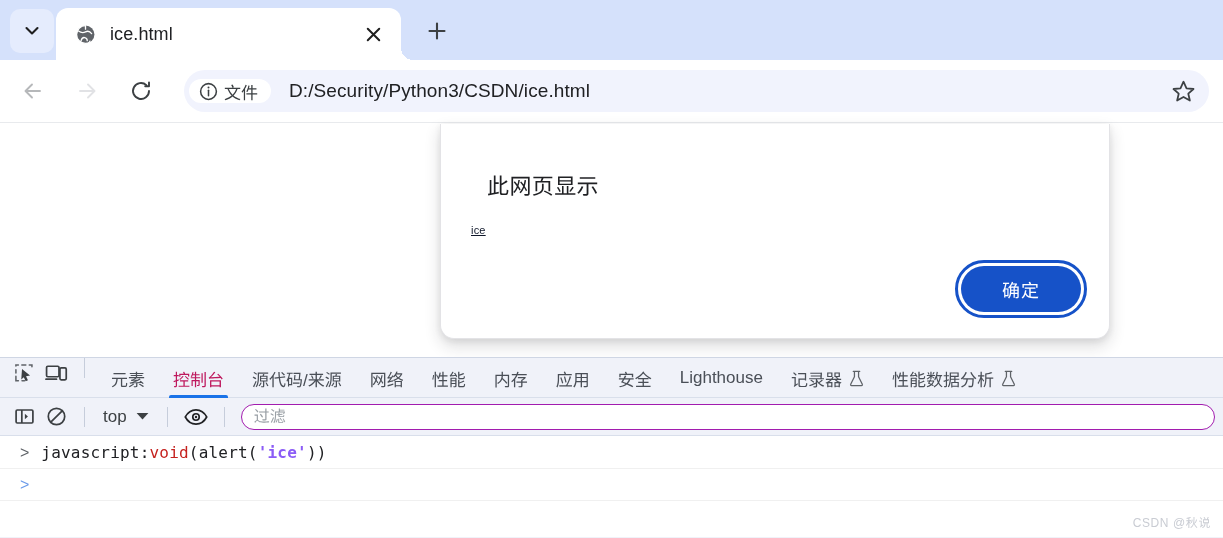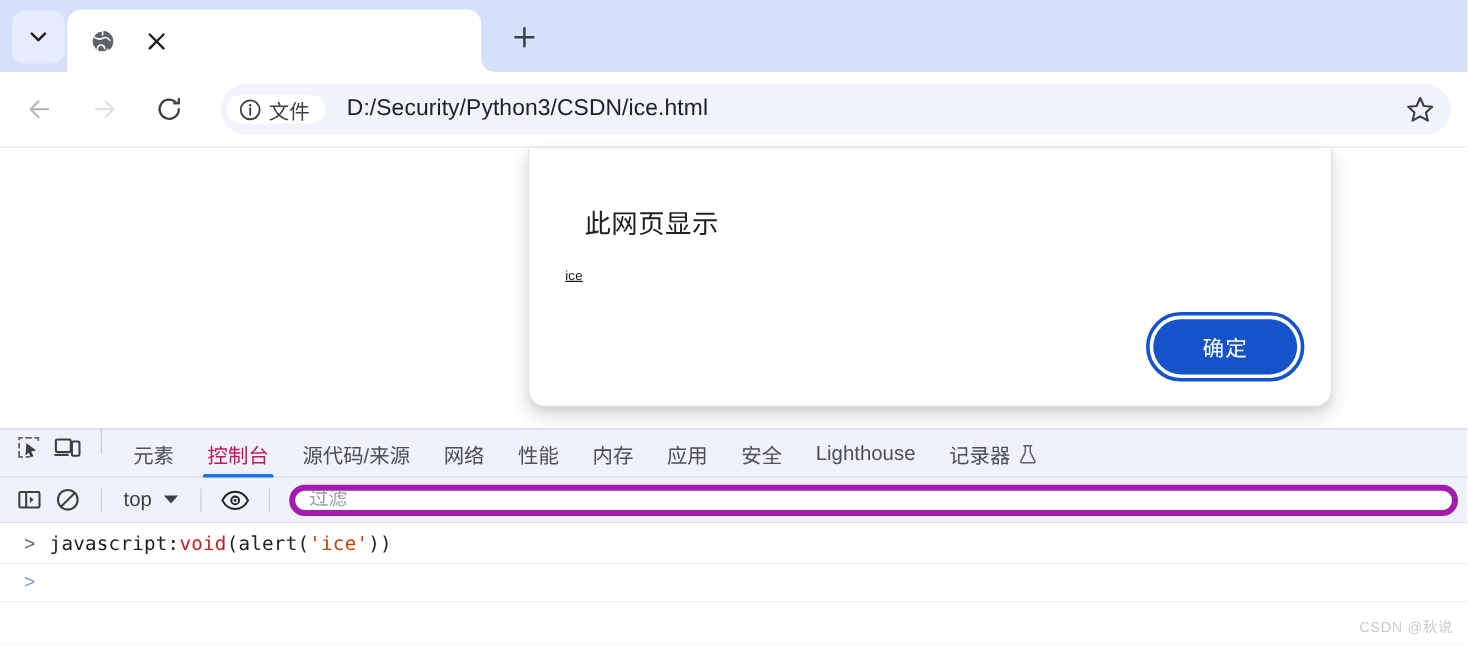--- a/index.html
+++ b/index.html
@@ -323,21 +323,21 @@
     color: #3c4043;
     padding: 0 6px;
     cursor: pointer;
     flex: 0 0 auto;
   }
   .filter-input {
     flex: 1 1 auto;
     height: 26px;
     margin-left: 4px;
     margin-right: 8px;
-    border: 5px solid #a21caf;
+    border: 1px solid #a21caf;
     border-radius: 13px;
     background: #ffffff;
     font-size: 16px;
     color: #6d28d9;
     padding: 0 12px;
     box-sizing: border-box;
     font-family: inherit;
     outline: none;
     min-width: 0;
   }
@@ -359,21 +359,21 @@
   .console-row .chev {
     color: #5f6368;
     font-size: 16px;
     margin-right: 12px;
     flex: 0 0 auto;
     font-family: "Liberation Sans", sans-serif;
   }
   .console-row.prompt .chev { color: #6c9bea; }
   .tok-plain  { color: #202124; }
   .tok-kw     { color: #c5221f; }
-  .tok-str    { color: #c2410c; }
+  .tok-str    { color: #8b5cf6; font-weight: bold; }
   .tok-ident  { color: #202124; }
   .console-code { white-space: pre; letter-spacing: 0.2px; }
 
   .watermark {
     position: absolute;
     right: 12px;
     bottom: 8px;
     font-size: 12px;
     color: #c9ccd3;
     letter-spacing: 0.6px;
@@ -393,20 +393,21 @@
     </div>
 
     <div class="tab">
       <span class="tab-favicon">
         <svg width="21" height="21" viewBox="0 0 24 24">
           <circle cx="12" cy="12" r="10.2" fill="#5f6368"></circle>
           <path d="M12 1.8 C6.4 1.8 1.8 6.4 1.8 12 S6.4 22.2 12 22.2 17 19 17 19" fill="none" stroke="#ffffff" stroke-width="1.5"></path>
           <path d="M4 8 q4 3 8 1 t7 2 M7 19 q1-4 4-3.5 t3 3.5 M12 1.9 v4" fill="none" stroke="#ffffff" stroke-width="1.5" stroke-linecap="round"></path>
         </svg>
       </span>
+      <span class="tab-title">ice.html</span>
       <span class="tab-close">
         <svg width="17" height="17" viewBox="0 0 16 16">
           <path d="M2.6 2.6 L13.4 13.4 M13.4 2.6 L2.6 13.4" stroke="#1f1f1f" stroke-width="1.9" stroke-linecap="round"></path>
         </svg>
       </span>
     </div>
 
     <div class="new-tab">
       <svg width="22" height="22" viewBox="0 0 22 22">
         <path d="M11 3.5 V18.5 M3.5 11 H18.5" stroke="#3c4043" stroke-width="2.1" stroke-linecap="round"></path>
@@ -510,20 +511,29 @@
       </div>
       <div class="dt-tab">
         <span>记录器</span>
         <span class="flask">
           <svg width="15" height="17" viewBox="0 0 16 18">
             <path d="M5.8 1.4 V7.2 L1.8 15.1 a1 1 0 0 0 0.9 1.5 H13.3 a1 1 0 0 0 0.9 -1.5 L10.2 7.2 V1.4" fill="none" stroke="#5f6368" stroke-width="1.35" stroke-linejoin="round"></path>
             <path d="M4.6 1.4 H11.4" stroke="#5f6368" stroke-width="1.35" stroke-linecap="round"></path>
           </svg>
         </span>
       </div>
+      <div class="dt-tab">
+        <span>性能数据分析</span>
+        <span class="flask">
+          <svg width="15" height="17" viewBox="0 0 16 18">
+            <path d="M5.8 1.4 V7.2 L1.8 15.1 a1 1 0 0 0 0.9 1.5 H13.3 a1 1 0 0 0 0.9 -1.5 L10.2 7.2 V1.4" fill="none" stroke="#5f6368" stroke-width="1.35" stroke-linejoin="round"></path>
+            <path d="M4.6 1.4 H11.4" stroke="#5f6368" stroke-width="1.35" stroke-linecap="round"></path>
+          </svg>
+        </span>
+      </div>
     </div>
 
     <div class="console-toolbar">
       <div class="dt-icon-btn">
         <svg width="21" height="21" viewBox="0 0 22 22">
           <rect x="2.2" y="4.2" width="17.6" height="13.6" rx="1.2" fill="none" stroke="#3c4043" stroke-width="1.8"></rect>
           <path d="M8.2 4.2 V17.8" stroke="#3c4043" stroke-width="1.8"></path>
           <path d="M11.4 8.2 L14.6 11 L11.4 13.8 Z" fill="#3c4043"></path>
         </svg>
       </div>

